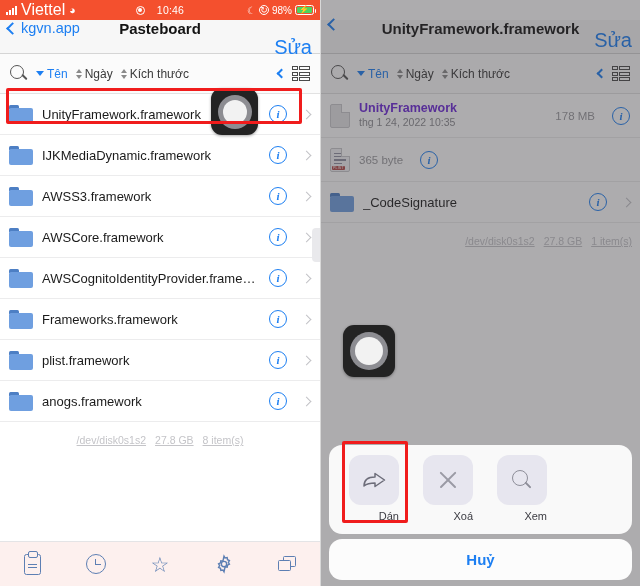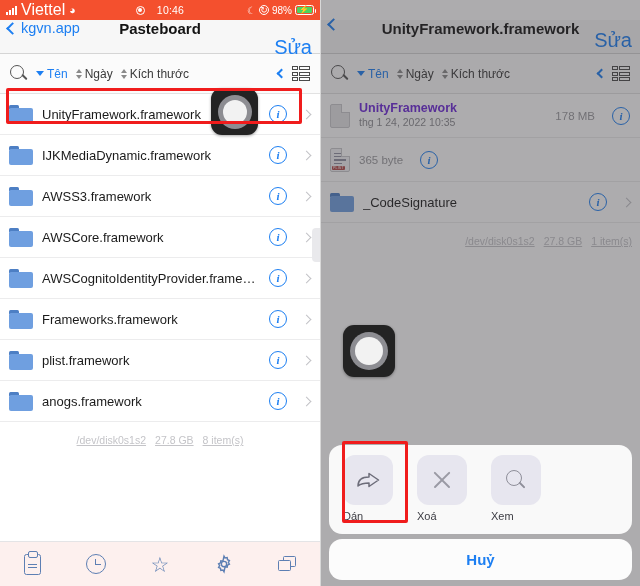--- a/index.html
+++ b/index.html
@@ -170,21 +170,21 @@
   .ic-win i:last-child { left:5px; top:0; width:13px; height:11px; }
 
   
   .dim { position:absolute; inset:0; background:rgba(60,58,62,.42); z-index:20; }
   .sheet { position:absolute; left:8px; right:8px; bottom:52px; z-index:26;
            background:rgba(252,252,252,.96); border-radius:13px; overflow:hidden; }
   .sheet-head { text-align:center; padding:9px 10px 8px; border-bottom:1px solid #dedede; }
   .sheet-title { font-size:11.5px; color:#6e6e73; font-weight:700; }
   .sheet-sub { font-size:11.5px; color:#6e6e73; margin-top:2px; }
   .sheet-actions { display:flex; padding:10px 14px 12px; gap:18px; }
-  .act { width:56px; display:flex; flex-direction:column; align-items:flex-start; gap:5px; cursor:pointer; }
+  .act { width:56px; display:flex; flex-direction:column; align-items:flex-end; gap:5px; cursor:pointer; }
   .act .tile { width:50px; height:50px; border-radius:12px; background:#e7e6ef;
                display:flex; align-items:center; justify-content:center; color:#6d6d7a; }
   .act .lbl { font-size:11px; color:#3c3c43; }
   .ic-paste { width:26px; height:22px; }
   .ic-search2 { width:22px; height:22px; position:relative; }
   .ic-search2::before { content:''; position:absolute; left:1px; top:1px; width:14px; height:14px;
                         border:1.8px solid #8e8e99; border-radius:50%; }
   .ic-search2::after { content:''; position:absolute; left:13px; top:15px; width:8px; height:1.8px;
                        background:#8e8e99; transform:rotate(45deg); border-radius:1px; }
   .ic-x { width:22px; height:22px; position:relative; }

